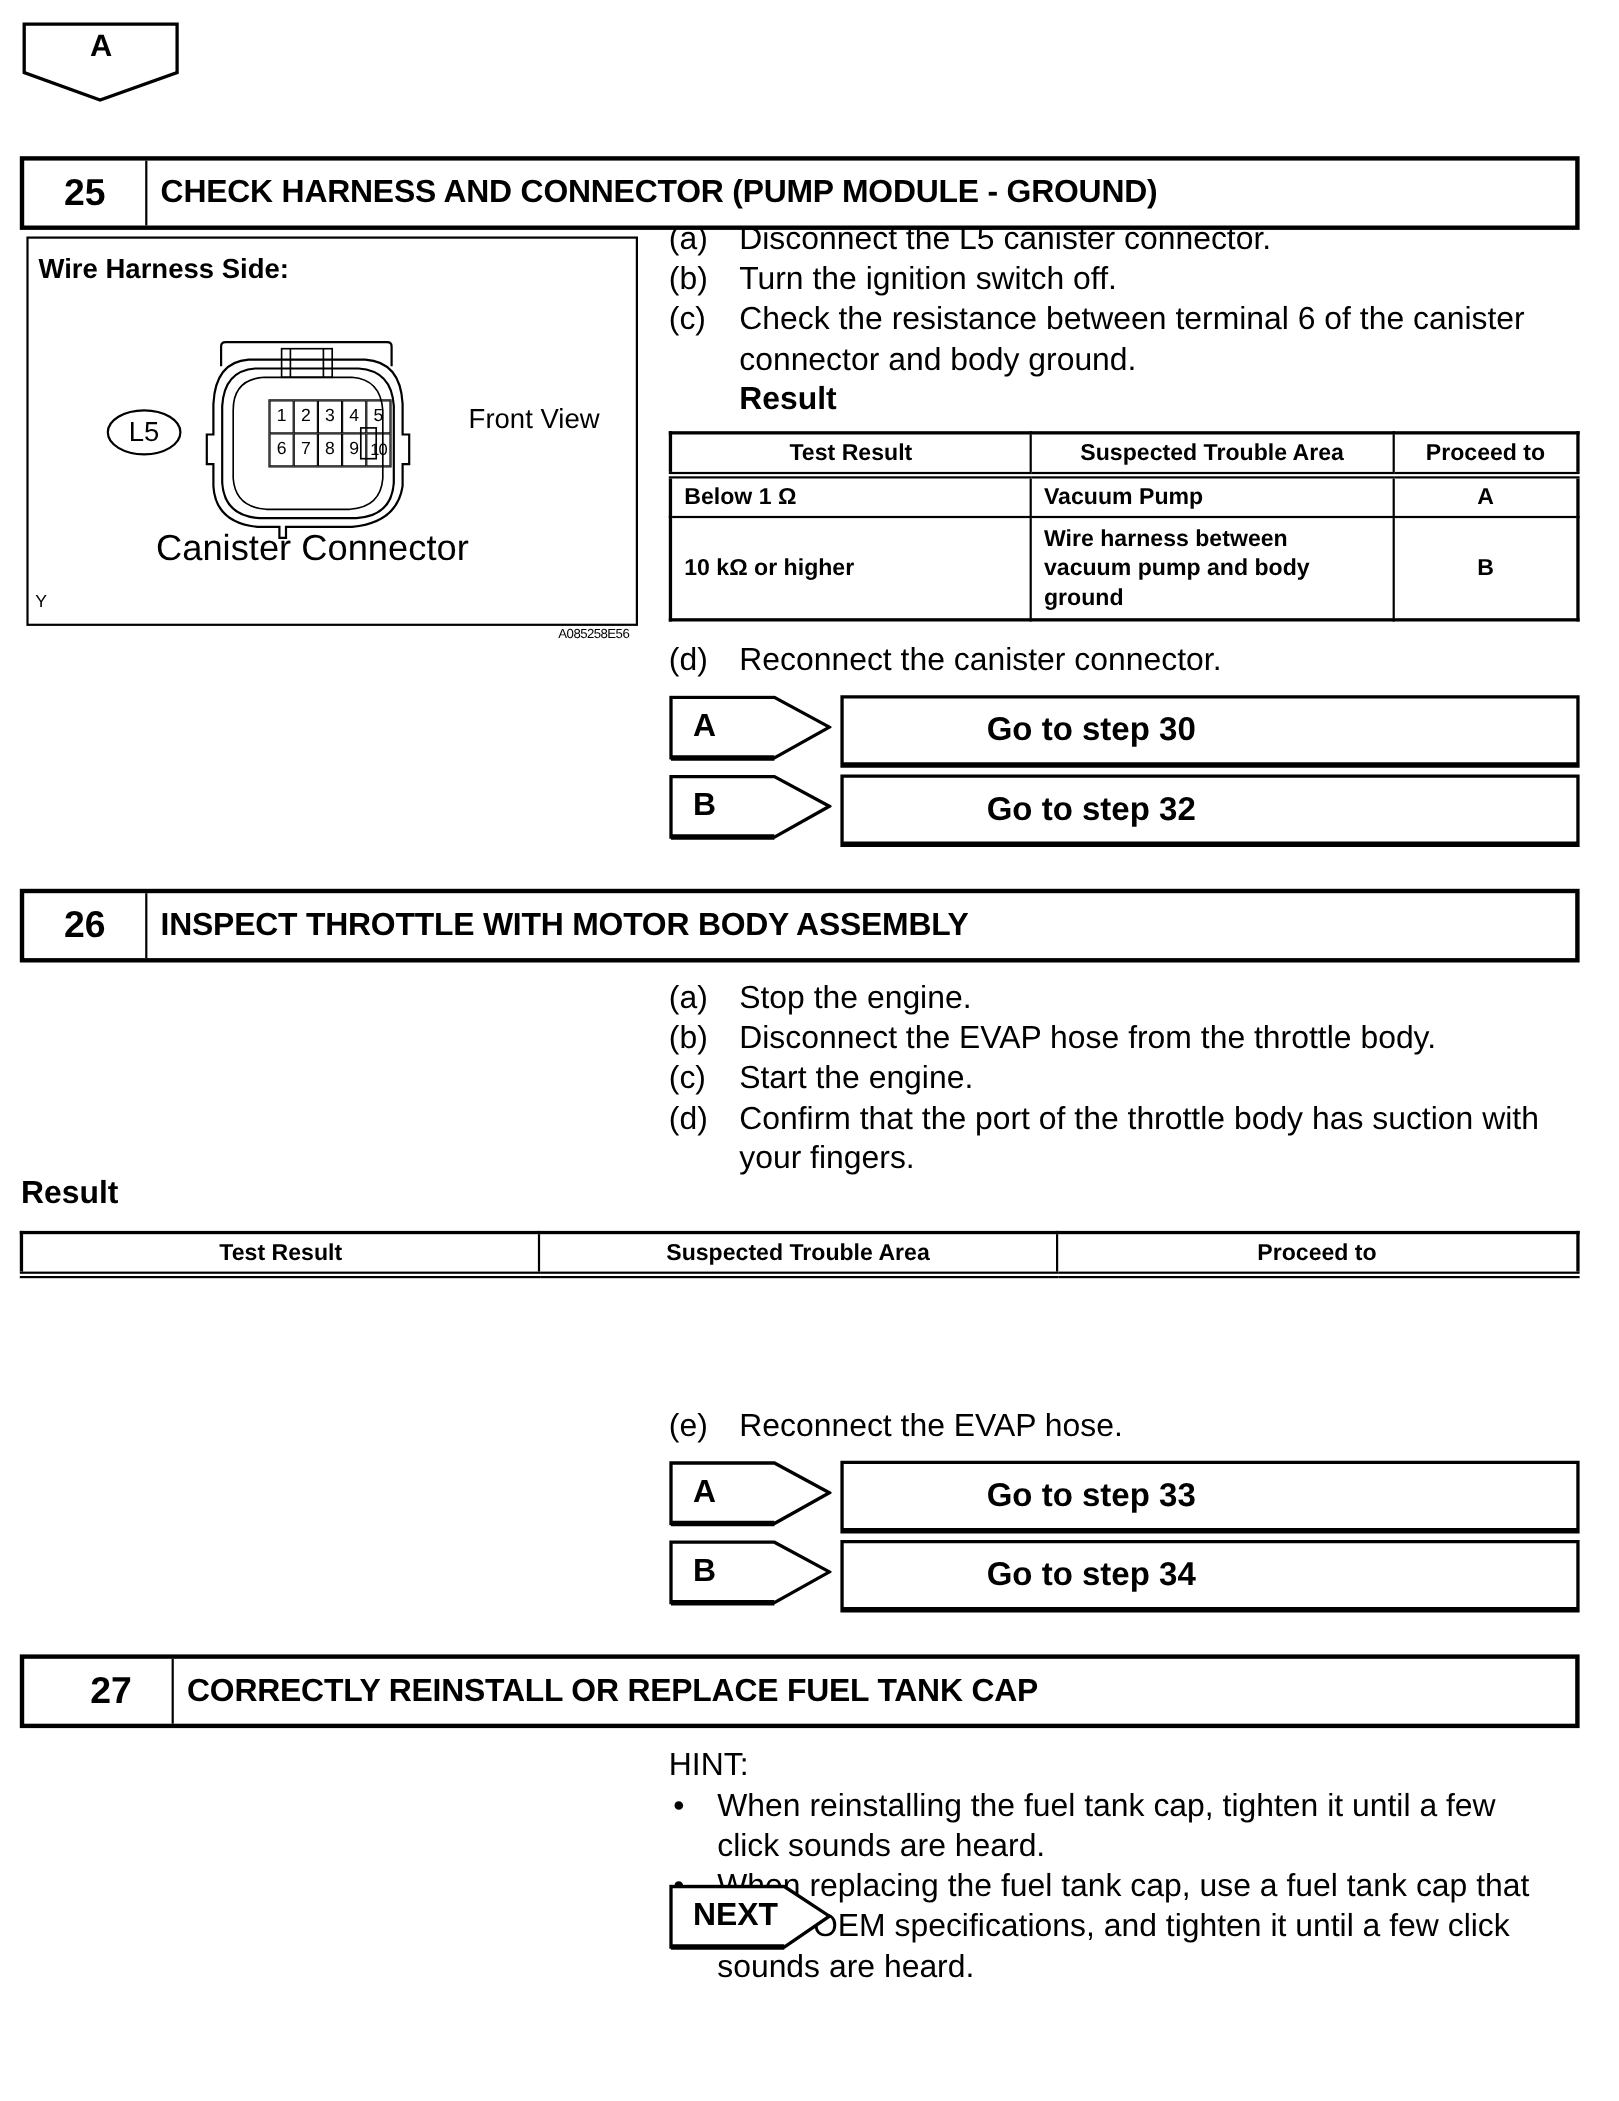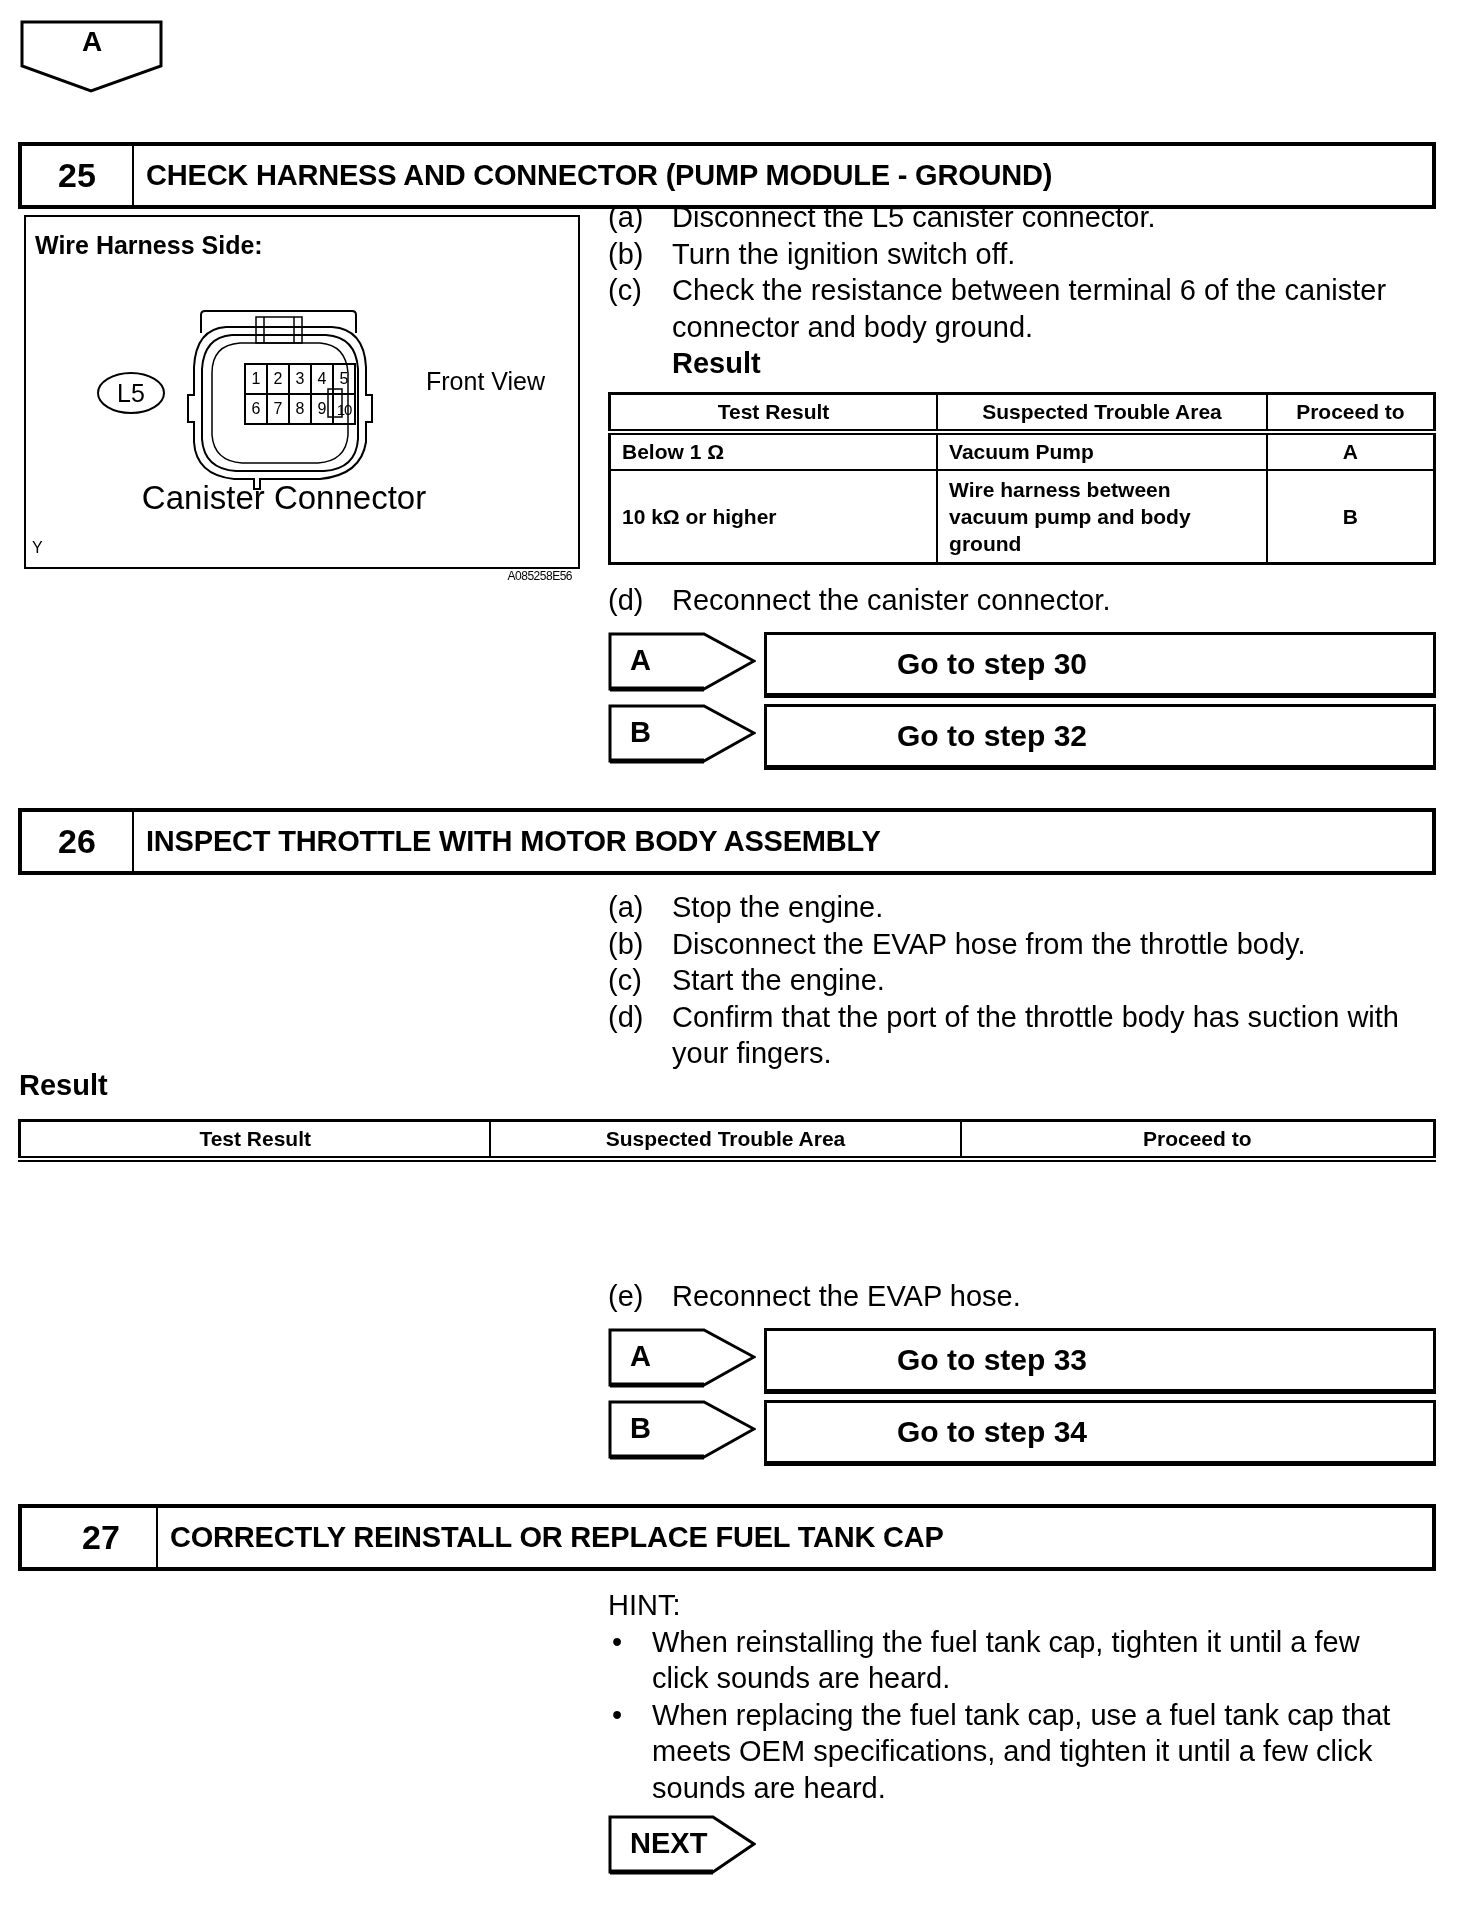--- a/index.html
+++ b/index.html
@@ -269,21 +269,21 @@
   <div class="instr-row">
     <span style="width:40px;flex:none;padding-left:4px;">•</span>
     <span class="instr-text" style="padding-right:30px;">When reinstalling the fuel tank cap, tighten it until a few click sounds are heard.</span>
   </div>
   <div class="instr-row">
     <span style="width:40px;flex:none;padding-left:4px;">•</span>
     <span class="instr-text">When replacing the fuel tank cap, use a fuel tank cap that meets OEM specifications, and tighten it until a few click sounds are heard.</span>
   </div>
 </div>
 
-<div class="goto" style="top:1815px;border-radius:17px;">
+<div class="goto" style="top:1713px;border-radius:17px;">
   <div class="goto-tag">
     <svg width="148" height="61">
       <polygon points="2,2 105,2 146,29 105,57 2,57" fill="#fff" stroke="#000" stroke-width="3"></polygon>
       <line x1="2" y1="57" x2="105" y2="57" stroke="#000" stroke-width="5"></line>
     </svg>
     <div class="goto-tag-label" style="left:22px;">NEXT</div>
   </div>
 </div>
 
 </body></html>

